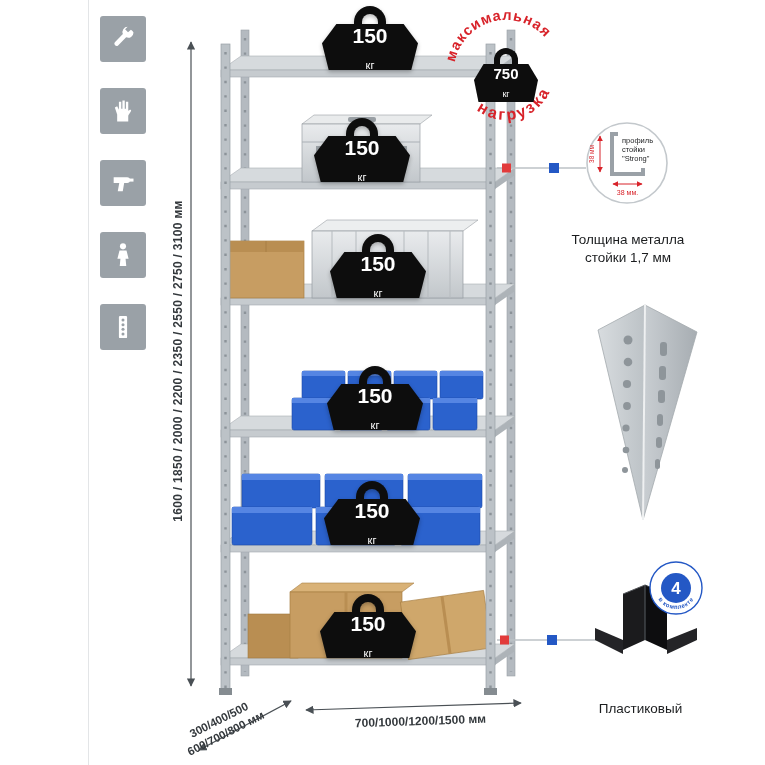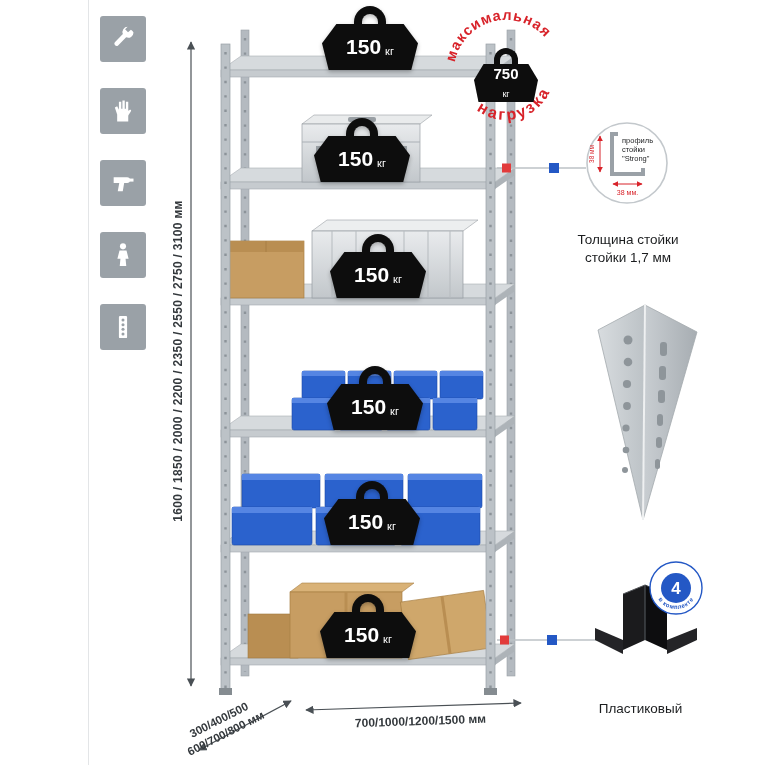--- a/index.html
+++ b/index.html
@@ -13,21 +13,21 @@
   .side-icon{position:absolute;left:100px;width:46px;height:46px;background:#9aa1a7;border-radius:3px;
     display:flex;align-items:center;justify-content:center;}
   .side-icon svg{width:28px;height:28px;}
 
   
   .weight{position:absolute;width:96px;height:64px;filter:drop-shadow(0 2px 2px rgba(0,0,0,.28));}
   .w-handle{position:absolute;top:0;left:50%;transform:translateX(-50%);width:32px;height:26px;
     border:8px solid #0d0d0d;border-bottom:none;border-radius:16px 16px 0 0;box-sizing:border-box;}
   .w-body{position:absolute;bottom:0;left:0;width:100%;height:46px;background:#0d0d0d;
     clip-path:polygon(7% 100%,0 42%,15% 0,85% 0,100% 42%,93% 100%);
-    display:flex;align-items:center;justify-content:center;gap:4px;color:#fff;}
+    display:flex;align-items:center;justify-content:center;gap:4px;color:#fff;flex-direction:column;}
   .w-val{font-size:21px;font-weight:700;}
   .w-unit{font-size:11px;font-weight:400;padding-top:7px;}
 
   .weight--stamp{width:64px;height:54px;filter:none;}
   .weight--stamp .w-handle{width:24px;height:18px;border-width:6px;}
   .weight--stamp .w-body{height:38px;flex-direction:column;gap:8px;line-height:1.05;}
   .weight--stamp .w-val{font-size:15px;}
   .weight--stamp .w-unit{font-size:9px;padding:0;}
 
   
@@ -319,21 +319,21 @@
     <line x1="15" y1="15" x2="15" y2="51" stroke="#d8232a" stroke-width="1" marker-start="url(#ahr)" marker-end="url(#ahr)"></line>
     <text transform="translate(9,33) rotate(-90)" text-anchor="middle" font-size="6.5" fill="#d8232a">38 мм</text>
     <line x1="28" y1="63" x2="57" y2="63" stroke="#d8232a" stroke-width="1" marker-start="url(#ahr)" marker-end="url(#ahr)"></line>
     <text x="42.5" y="74" text-anchor="middle" font-size="7" fill="#d8232a">38 мм.</text>
     <text x="37" y="22" font-size="7.5" fill="#1d1f21">профиль</text>
     <text x="37" y="31" font-size="7.5" fill="#1d1f21">стойки</text>
     <text x="37" y="40" font-size="7.5" fill="#1d1f21">"Strong"</text>
   </svg>
 
   <div class="caption" id="profile-caption">
-    <div>Толщина стойки</div>
+    <div>Толщина металла</div>
     <div>стойки 1,7 мм</div>
   </div>
 
   <svg class="abs" style="left:580px;top:300px" width="130" height="230" viewBox="0 0 130 230">
     <defs>
       <linearGradient id="gAngL" x1="0" y1="0" x2="1" y2="0">
         <stop offset="0" stop-color="#d8dcdf"></stop>
           <stop offset="1" stop-color="#bcc2c6"></stop>
       </linearGradient>
       <linearGradient id="gAngR" x1="0" y1="0" x2="1" y2="0">

